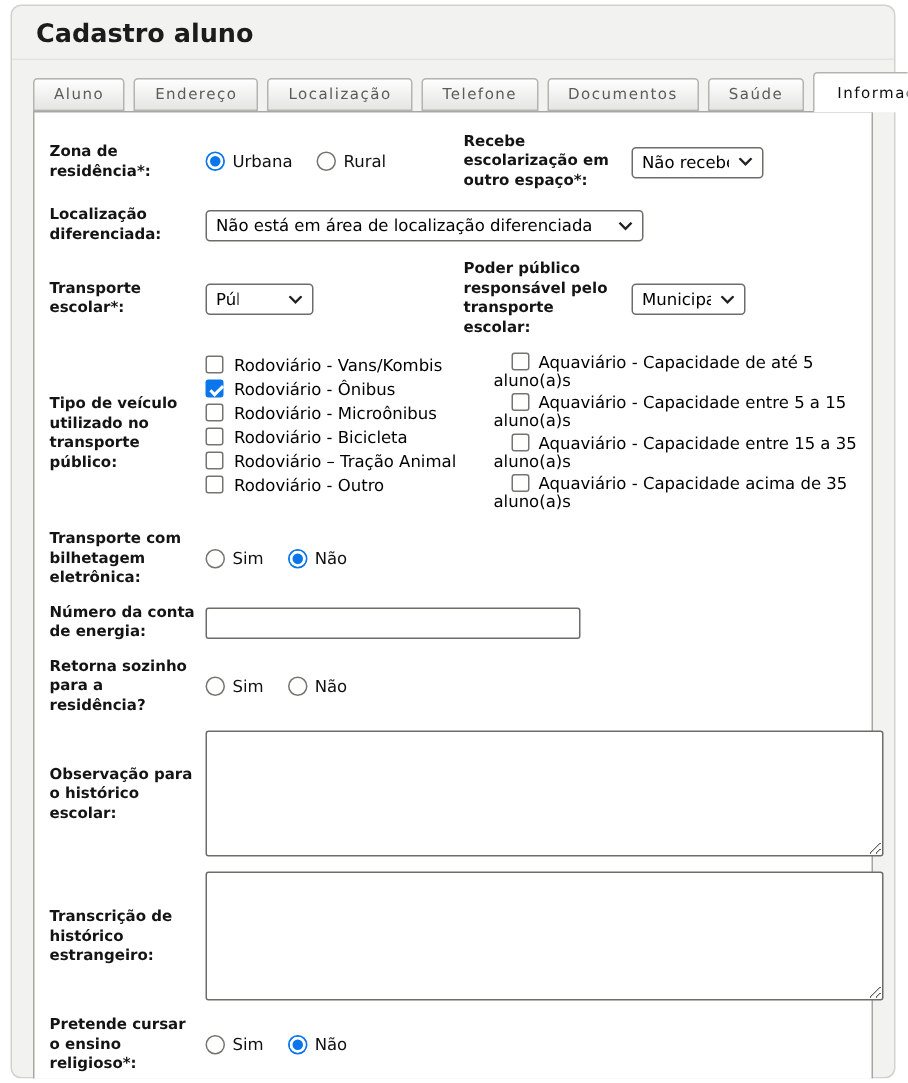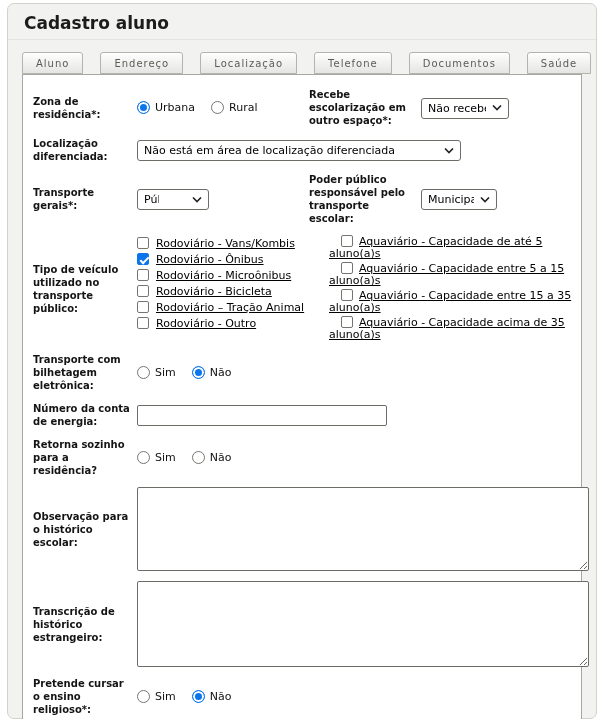--- a/index.html
+++ b/index.html
@@ -8,21 +8,21 @@
   .window {
     position:relative; margin:3px auto 0 7px; width:590px; height:716px;
     background:#f2f2f0; border:1px solid #d2d2cc; border-radius:7px;
   }
   .window-header {
     padding:9px 16px 6px 16px; font-size:17px; font-weight:bold; color:#1c1c1c;
     border-bottom:1px solid #e3e3df;
   }
 
   
-  .tabbar { display:flex; align-items:flex-end; padding:8px 0 0 14px; gap:17px; position:relative; z-index:2; }
+  .tabbar { display:flex; align-items:flex-end; padding:8px 0 0 14px; gap:6px; position:relative; z-index:2; }
   .tab {
     background:linear-gradient(#fefefe,#e5e5e3); border:1px solid #b4b4ae;
     border-radius:3px 3px 0 0; color:#5b5b58; font-size:10px; letter-spacing:1px;
     padding:5px 13px 4px; white-space:nowrap; cursor:pointer;
   }
   .tab.active {
     background:#ffffff; color:#0f0f0f; border-bottom:1px solid #ffffff;
     padding:8px 15px 6px; margin-bottom:-1px;
   }
 
@@ -49,36 +49,36 @@
   
   .checkbox {
     width:12px; height:12px; border:1px solid #757570; border-radius:2px;
     background:#fff; display:inline-block; position:relative; flex:0 0 auto; cursor:pointer;
   }
   .checkbox.checked { background:#0b76ec; border-color:#0b76ec; }
   .checkbox.checked::after {
     content:""; position:absolute; left:3.5px; top:0.5px; width:3px; height:7px;
     border:solid #fff; border-width:0 2px 2px 0; transform:rotate(45deg);
   }
-  .cb-cols { display:grid; grid-template-columns:192px 1fr;text-decoration:underline; }
+  .cb-cols { display:grid; grid-template-columns:192px 1fr; }
   .cb-item { display:flex; align-items:center; height:16px; font-size:11px; }
   .cb-item .cb-label { margin-left:7px; white-space:nowrap; }
   .cb-wrap { font-size:11px; line-height:12px; margin-bottom:2px; max-width:252px; }
   .checkbox.inline { display:inline-block; vertical-align:-2px; margin:0 6px 0 12px; }
 
   
   .select {
     display:inline-flex; align-items:center; justify-content:space-between;
     border:1px solid #6d6d68; border-radius:3px; background:#fff; height:21px;
     padding:0 6px; font-size:11px; cursor:pointer;
   }
   .sel-val { white-space:nowrap; overflow:hidden; }
   .chev { flex:0 0 auto; margin-left:6px; }
   .w-recebe { width:88px; }
-  .w-localizacao { width:324px; }
+  .w-localizacao { width:292px; }
   .w-publico { width:72px;gap:27px; }
   .w-municipal { width:76px; }
 
   .text-input {
     width:250px; height:21px; border:1px solid #6d6d68; border-radius:2px;
     font-size:11px; padding:0 4px; font-family:inherit; background:#fff;
   }
   .ta {
     width:452px; border:1px solid #6d6d68; border-radius:2px; font-size:11px;
     font-family:inherit; resize:both; display:block; background:#fff; padding:2px 3px;
@@ -131,21 +131,21 @@
         <div class="select w-localizacao">
           <span class="sel-val">Não está em área de localização diferenciada</span>
           <svg class="chev" width="10" height="6" viewBox="0 0 10 6">
               <path d="M1 0.5 L5 4.5 L9 0.5" fill="none" stroke="#222" stroke-width="1.6"></path>
             </svg>
         </div>
       </div>
     </div>
 
     <div class="row row4">
-      <div class="lbl">Transporte gerais*:</div>
+      <div class="lbl">Transporte escolar*:</div>
       <div>
         <div class="select w-publico">
           <span class="sel-val">Público</span>
           <svg class="chev" width="10" height="6" viewBox="0 0 10 6">
               <path d="M1 0.5 L5 4.5 L9 0.5" fill="none" stroke="#222" stroke-width="1.6"></path>
             </svg>
         </div>
       </div>
       <div class="lbl">Poder público responsável pelo transporte escolar:</div>
       <div>

